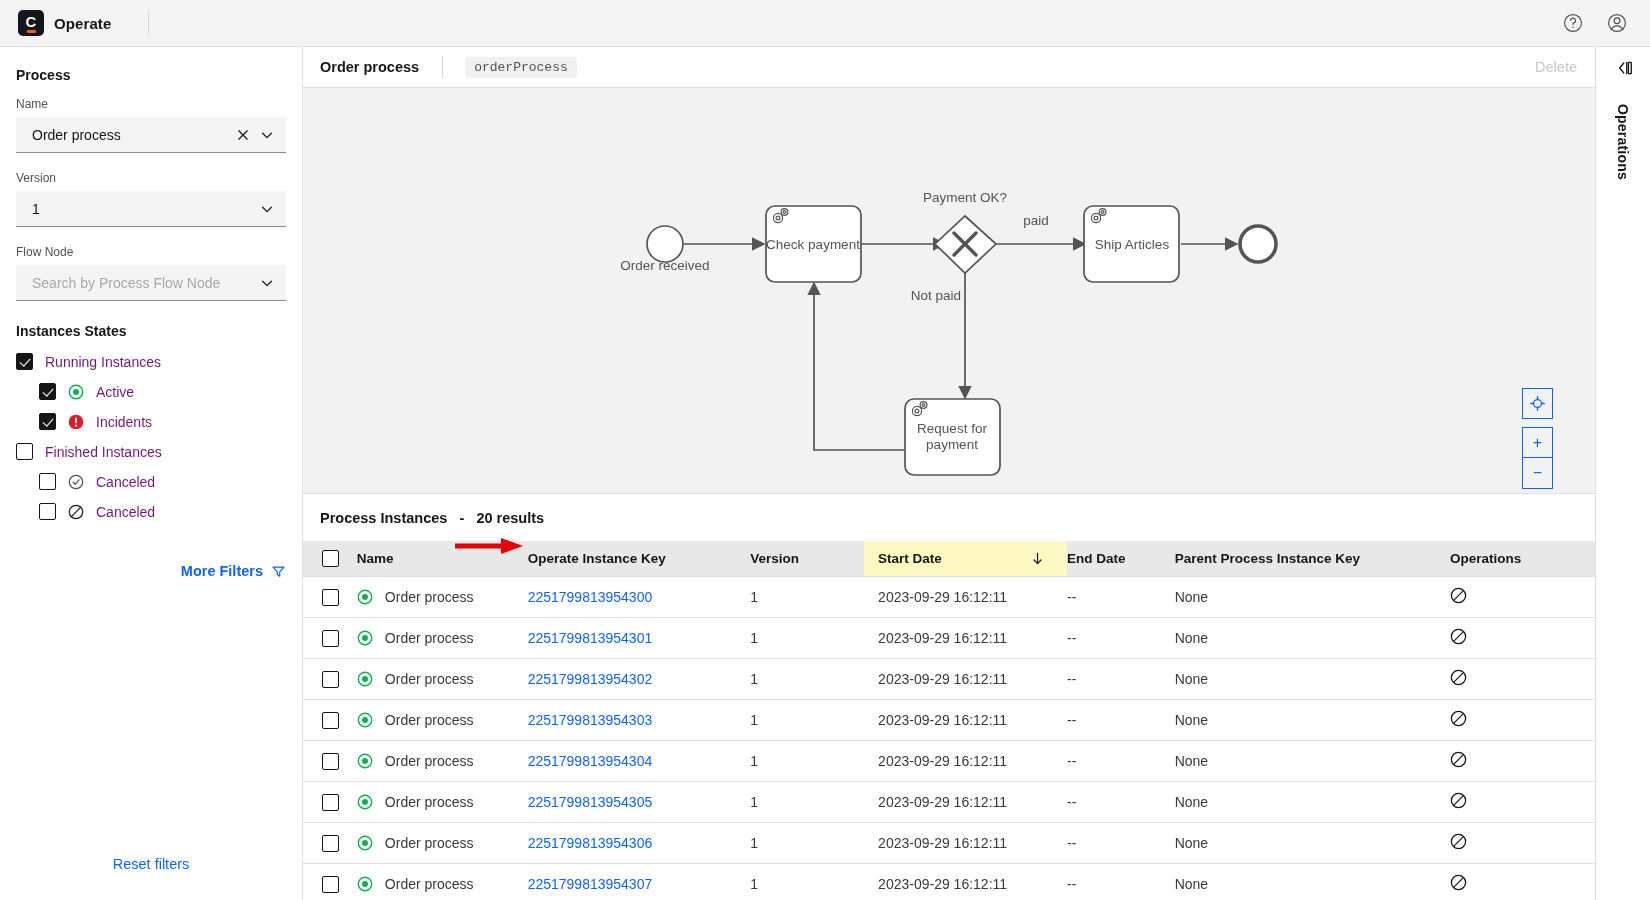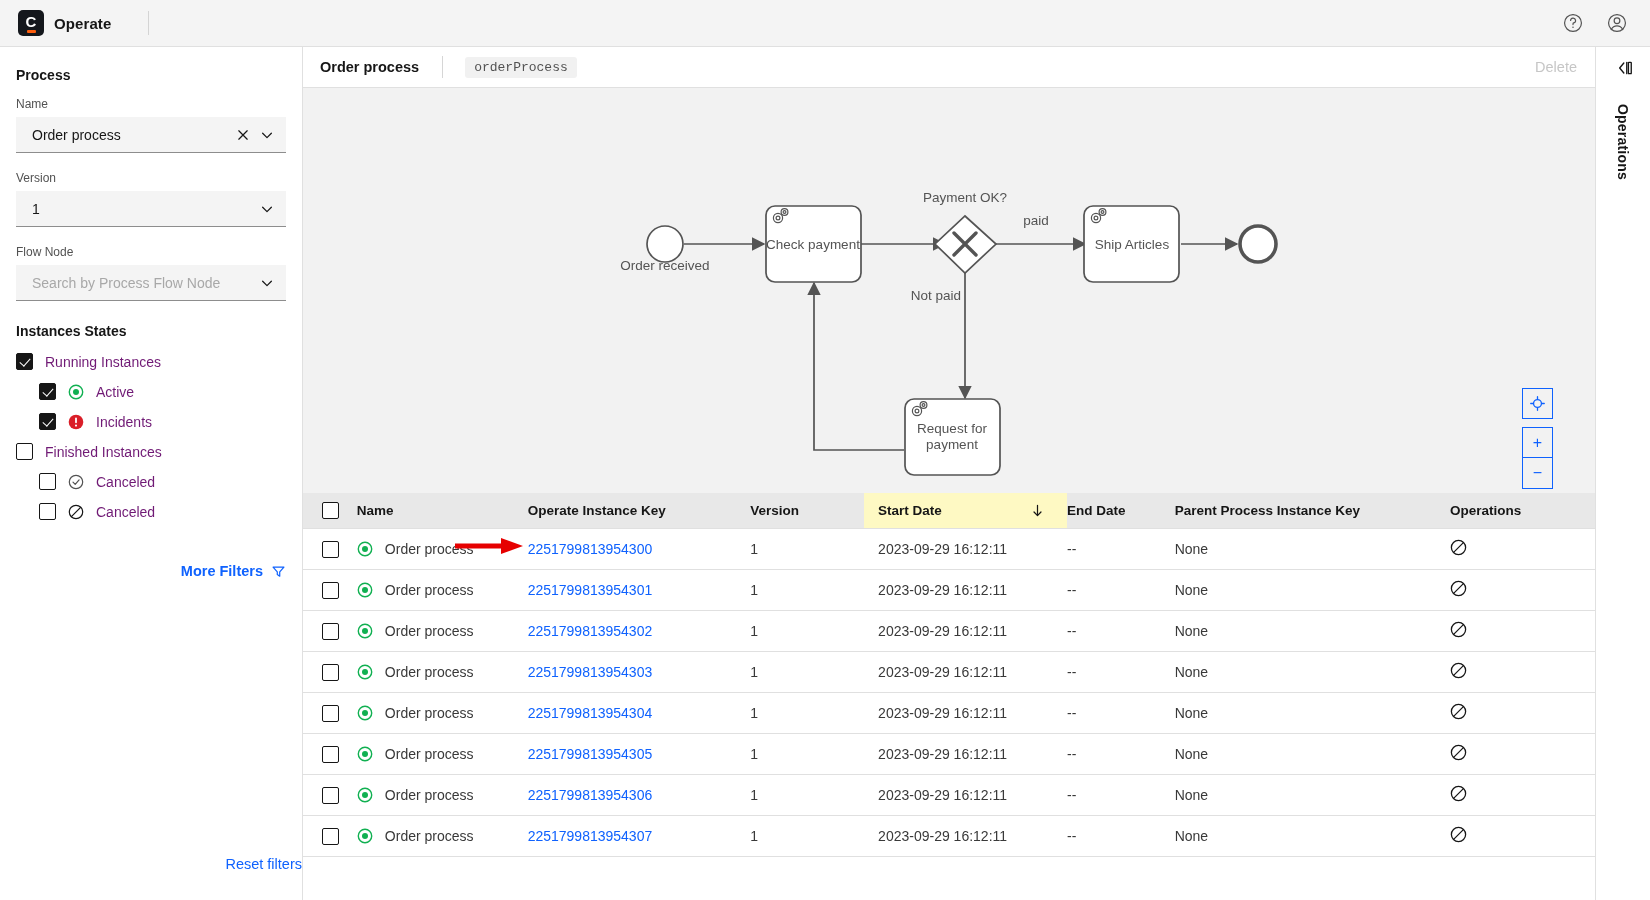--- a/index.html
+++ b/index.html
@@ -88,21 +88,21 @@
   }
   .cb-label { font-size: 14px; color: #701a75; }
   .state-icon { width: 16px; height: 16px; min-width: 16px; }
 
   .more-filters {
     position: absolute; right: 16px; top: 516px;
     display: flex; align-items: center; gap: 8px;
     color: #0f62fe; font-size: 14.5px; font-weight: 700; cursor: pointer; padding-left: 28px;
   }
   .reset-filters {
-    position: absolute; left: 0; right: 0; bottom: 28px; text-align: right;
+    position: absolute; left: 0; right: 0; bottom: 28px; text-align: center;
     color: #0f62fe; font-size: 14.5px; font-weight: 400; cursor: pointer;
   }
 
   
   .main { flex: 1; display: flex; flex-direction: column; min-width: 0; }
   .diagram-header {
     height: 41px; min-height: 41px; background: #fff; border-bottom: 1px solid #e0e0e0;
     display: flex; align-items: center; padding: 0 18px 0 17px;
   }
   .dh-title { font-size: 14.5px; font-weight: 700; }
@@ -373,20 +373,25 @@
             </svg>
           </div>
           <div class="zgroup">
             <div class="zbtn">+</div>
             <div class="zbtn">−</div>
           </div>
         </div>
       </div>
 
       <div class="table-panel">
+        <div class="table-caption">
+          <span>Process Instances</span>
+          &nbsp;&nbsp;<span>-</span>&nbsp;&nbsp;
+          <span>20 results</span>
+        </div>
 
         <table class="tbl">
           <colgroup>
             <col class="c-check">
               <col class="c-name">
               <col class="c-key">
               <col class="c-ver">
             <col class="c-start">
               <col class="c-end">
               <col class="c-parent">

